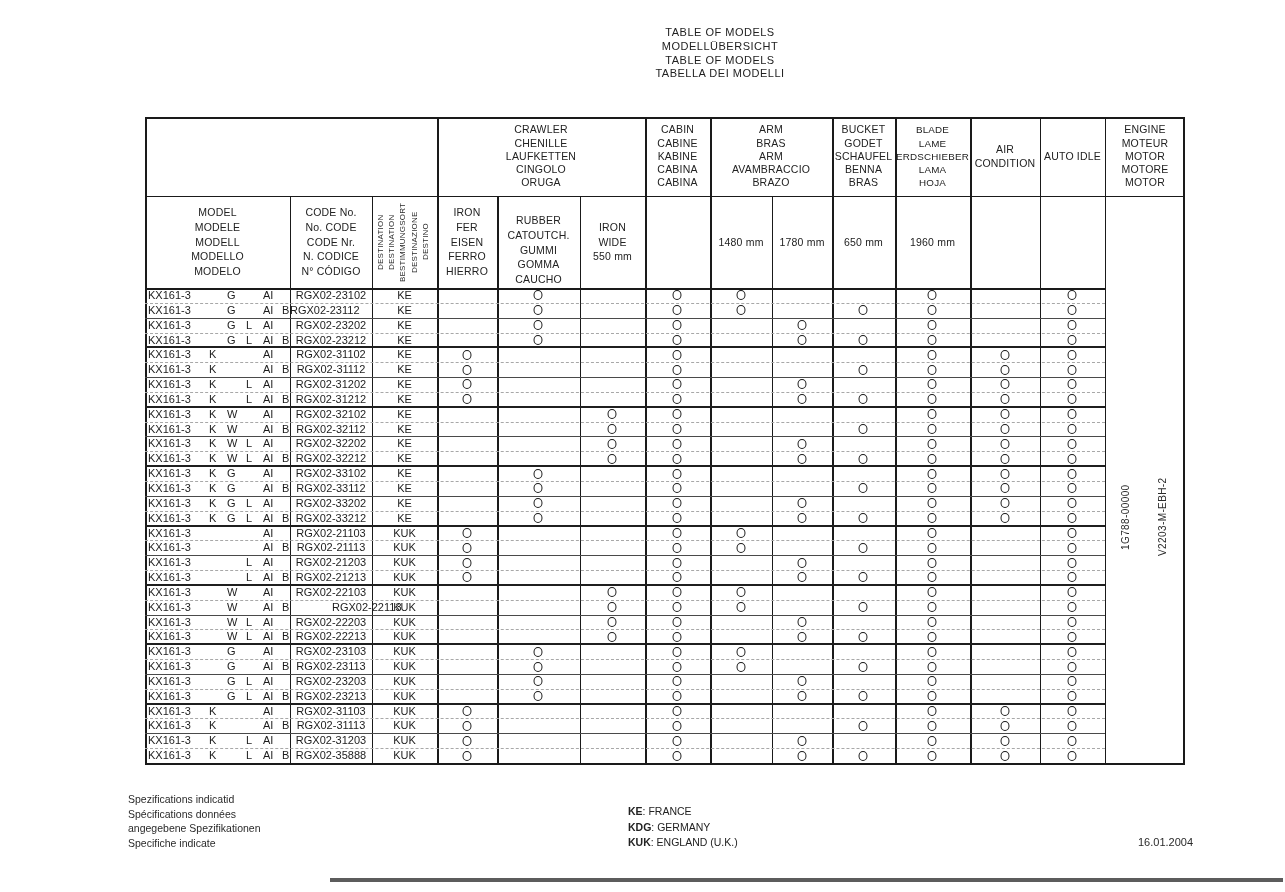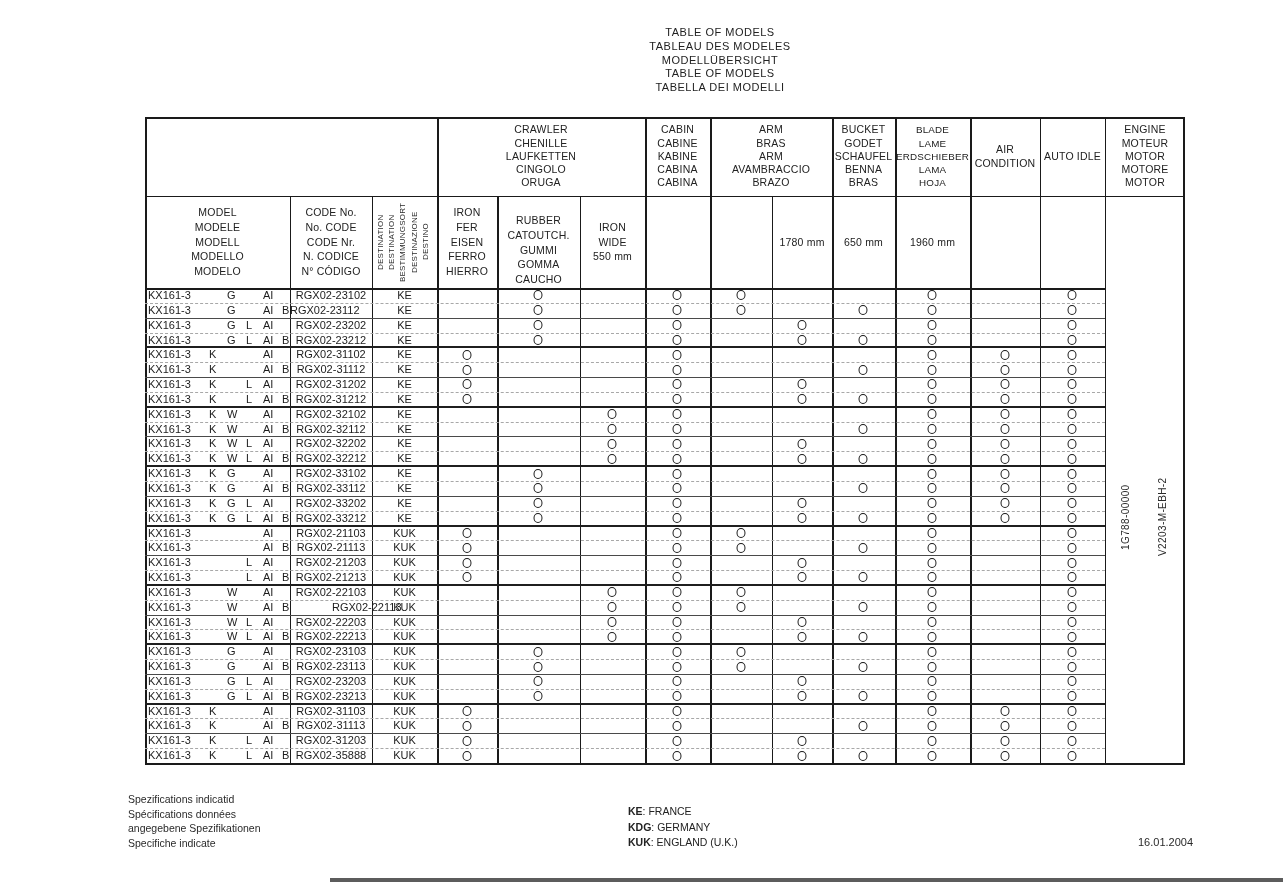--- a/index.html
+++ b/index.html
@@ -28,21 +28,20 @@
   #foot-legend{left:628px;top:804px;font-size:10.5px;line-height:15.6px;color:#222;}
   #foot-legend b{font-weight:bold;}
   #doc-date{left:1138px;top:836px;font-size:11px;color:#2a2a2a;}
   #scan-bar{left:330px;top:878px;width:953px;height:4px;background:#5c5c5c;}
 </style>
 </head>
 <body>
 
 <div id="title-block" class="abs">
     <div>TABLE OF MODELS</div>
-    <div>TABLEAU DES MODELES</div>
     <div>MODELLÜBERSICHT</div>
     <div>TABLE OF MODELS</div>
     <div>TABELLA DEI MODELLI</div>
   </div>
 
 <div id="tbl" class="abs">
 
   <div class="hc" style="left:292px;top:0;width:208px;height:79px">
       <div>CRAWLER</div>
       <div>CHENILLE</div>
@@ -125,20 +124,23 @@
       <div>RUBBER</div>
       <div>CATOUTCH.</div>
       <div>GUMMI</div>
       <div>GOMMA</div>
       <div>CAUCHO</div>
     </div>
   <div class="hc h2" style="left:435px;top:79px;width:65px;height:92px">
       <div>IRON</div>
       <div>WIDE</div>
       <div>550 mm</div>
+    </div>
+  <div class="hc h2" style="left:565px;top:79px;width:62px;height:92px">
+      <div>1480 mm</div>
     </div>
   <div class="hc h2" style="left:627px;top:79px;width:60px;height:92px">
       <div>1780 mm</div>
     </div>
   <div class="hc h2" style="left:687px;top:79px;width:63px;height:92px">
       <div>650 mm</div>
     </div>
   <div class="hc h2" style="left:750px;top:79px;width:75px;height:92px">
       <div>1960 mm</div>
     </div>

